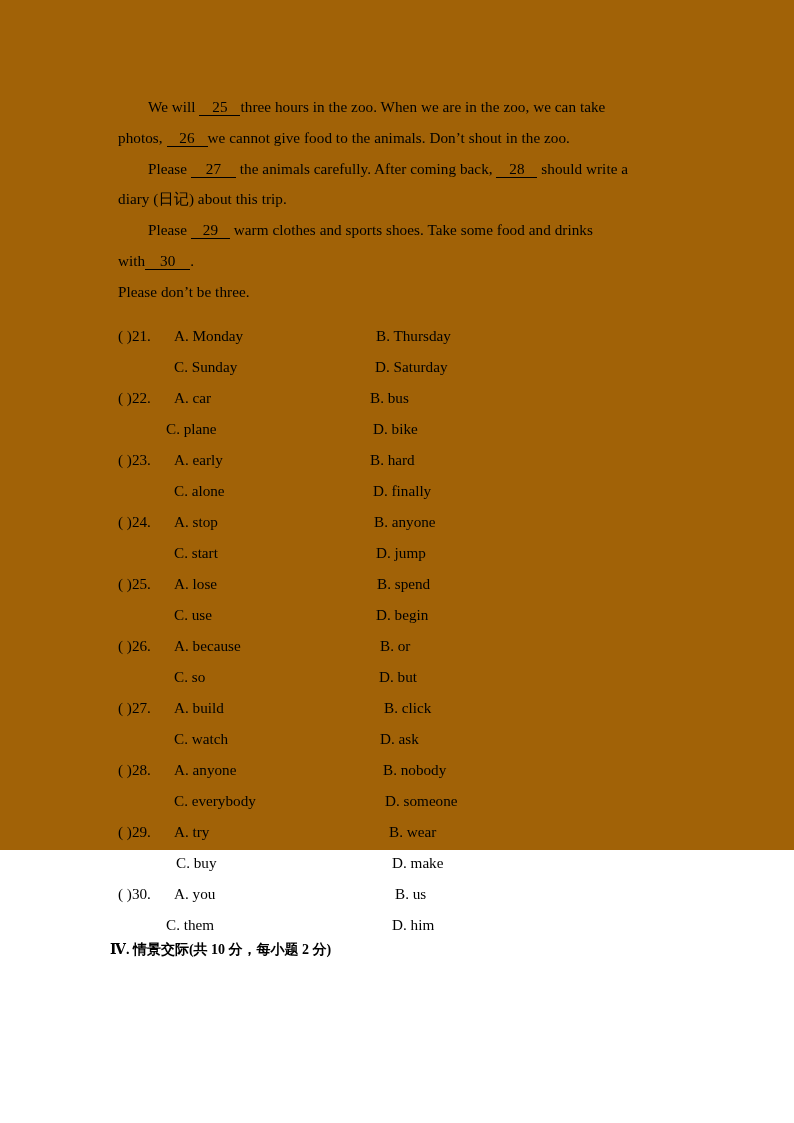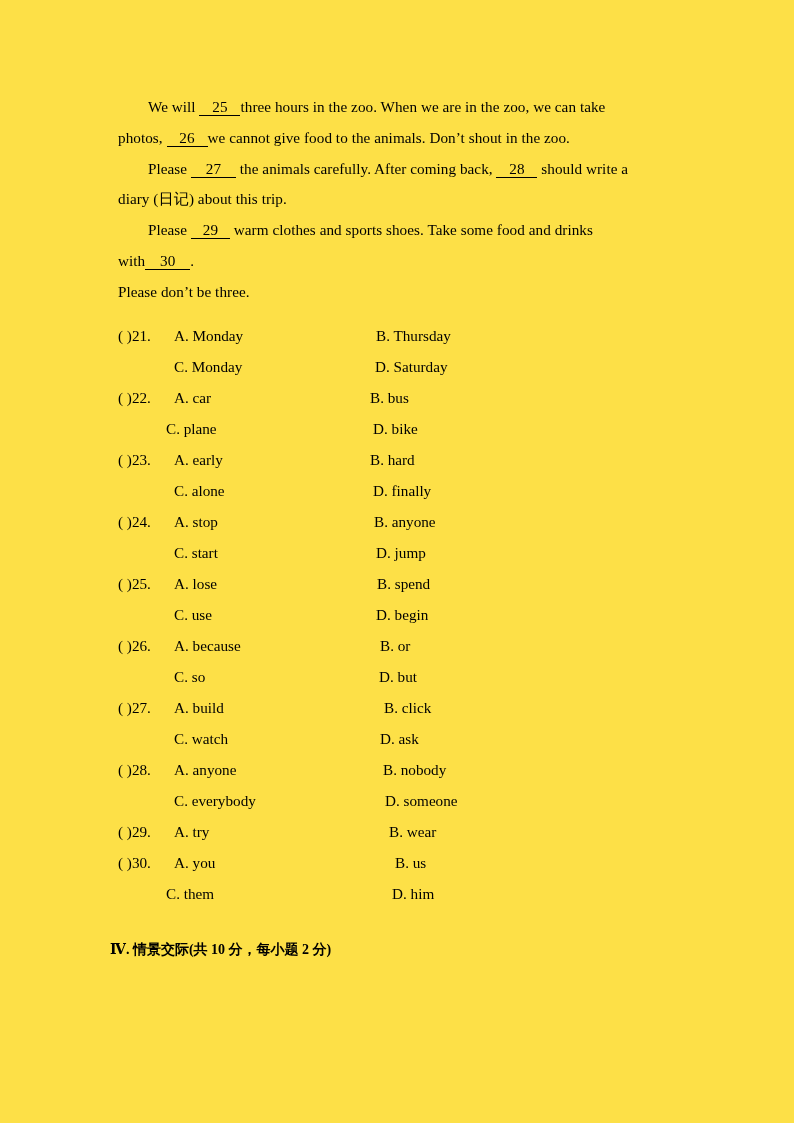--- a/index.html
+++ b/index.html
@@ -12,22 +12,22 @@
     height: 1123px;
     position: relative;
     font-family: "Liberation Serif", "DejaVu Serif", serif;
     color: #000000;
     overflow: hidden;
   }
   .page {
     position: absolute;
     left: 0; top: 0;
     width: 794px;
-    height: 1123px;
-    background: #fde047;
+    height: 850px;
+    background: #a16207;
   }
 
   
   .passage {
     position: absolute;
     left: 118px;
     top: 92px;
     width: 540px;
   }
   .pline {
@@ -111,21 +111,21 @@
       <div class="pline"><span>Please don’t be three.</span></div>
     </div>
 
   <div class="mcq" id="mcq-root">
       <div class="qrow">
         <span class="paren">(   )21.</span>
         <span class="optA">A. Monday</span>
         <span class="optB" style="left: 258px; text-align: right;">B. Thursday</span>
       </div>
       <div class="qrow">
-        <span class="optC" style="left: 56px;">C. Monday</span>
+        <span class="optC" style="left: 56px;">C. Sunday</span>
         <span class="optD" style="left: 257px;">D. Saturday</span>
       </div>
       <div class="qrow">
         <span class="paren">(   )22.</span>
         <span class="optA">A. car</span>
         <span class="optB" style="left: 252px;">B. bus</span>
       </div>
       <div class="qrow">
         <span class="optC" style="left: 48px;">C. plane</span>
         <span class="optD" style="left: 255px;">D. bike</span>
@@ -183,20 +183,24 @@
       <div class="qrow">
         <span class="optC" style="left: 56px;">C. everybody</span>
         <span class="optD" style="left: 267px;">D. someone</span>
       </div>
       <div class="qrow">
         <span class="paren">(   )29.</span>
         <span class="optA">A. try</span>
         <span class="optB" style="left: 271px;">B. wear</span>
       </div>
       <div class="qrow">
+        <span class="optC" style="left: 58px;">C. buy</span>
+        <span class="optD" style="left: 274px;">D. make</span>
+      </div>
+      <div class="qrow">
         <span class="paren">(   )30.</span>
         <span class="optA">A. you</span>
         <span class="optB" style="left: 277px;">B. us</span>
       </div>
       <div class="qrow">
         <span class="optC" style="left: 48px;">C. them</span>
         <span class="optD" style="left: 274px;">D. him</span>
       </div>
     </div>
 

